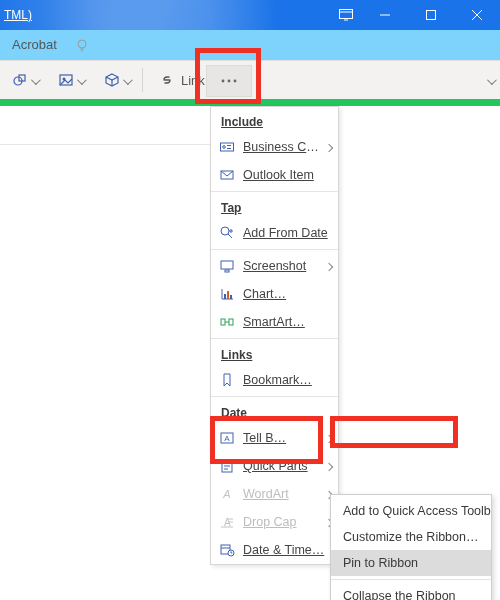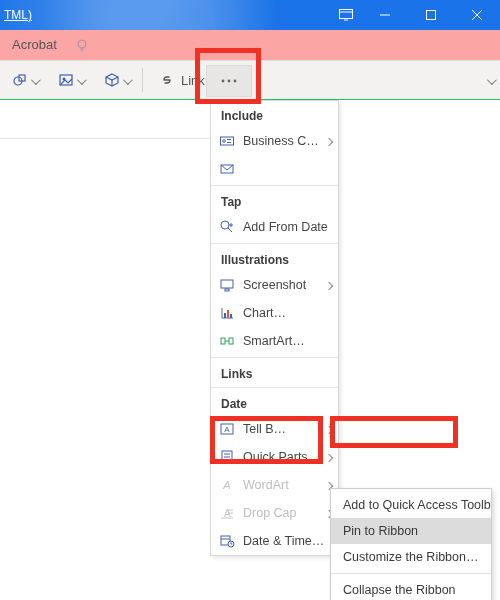--- a/index.html
+++ b/index.html
@@ -47,42 +47,42 @@
     width: 32px;
     height: 30px;
     display: flex;
     align-items: center;
     justify-content: center;
   }
 
   
   .tab-strip {
     height: 30px;
-    background: #fca5a5;
+    background: #7dd3fc;
     border-bottom: 1px solid #e1dfdd;
     display: flex;
     align-items: center;
     color: #555;
     font-size: 13px;
   }
   .tab {
     padding: 0 12px;
     line-height: 30px;
   }
   .bulb {
     margin-left: 6px;
     margin-right: 6px;
     color: #888;
   }
 
   
   .ribbon {
     height: 38px;
     background: #f3f2f1;
-    border-bottom: 1px solid #22c55e;
+    border-bottom: 7px solid #22c55e;
     display: flex;
     align-items: center;
     position: relative;
   }
   .ribbon-btn {
     height: 28px;
     display: flex;
     align-items: center;
     padding: 0 8px;
     margin-left: 4px;
@@ -140,20 +140,21 @@
     width: 127px;
     background: #fff;
     border: 1px solid #d9d7d5;
     box-shadow: 2px 2px 4px rgba(0,0,0,0.10);
   }
   .panel-heading {
     font-weight: 600;
     font-size: 12px;
     color: #3d3d3d;
     padding: 7px 10px 4px 10px;
+    text-decoration: underline;
   }
   .panel-heading.first { padding-top: 8px; }
   .panel-item {
     display: flex;
     align-items: center;
     height: 28px;
     padding-left: 8px;
     padding-right: 4px;
     font-size: 12.5px;
     color: #444;
@@ -164,21 +165,21 @@
     width: 16px;
     height: 16px;
     flex: 0 0 16px;
     margin-right: 8px;
     color: #4060b0;
     display: flex;
     align-items: center;
     justify-content: center;
   }
   .panel-item.disabled .pi-icon { color: #c4c4c4; }
-  .panel-item .pi-label { flex: 1; overflow: hidden; text-overflow: ellipsis; }
+  .panel-item .pi-label { flex: 1; overflow: hidden; text-overflow: ellipsis; text-decoration: underline; }
   .panel-item .pi-sub {
     width: 10px;
     text-align: center;
     color: #888;
     font-size: 10px;
   }
   .panel-sep {
     height: 1px;
     background: #e6e4e2;
     margin: 2px 0;
@@ -346,38 +347,38 @@
       <span class="pi-label">Business Card</span>
       <span class="pi-sub chev-right"></span>
     </div>
     <div class="panel-item">
       <span class="pi-icon">
           <svg width="16" height="16" viewBox="0 0 16 16">
             <rect x="2" y="4" width="12" height="8" fill="none" stroke="#4060b0"></rect>
             <polyline points="2,4 8,9 14,4" fill="none" stroke="#4060b0"></polyline>
           </svg>
         </span>
+      <span class="pi-label">Outlook Item</span>
     </div>
     <div class="panel-sep"></div>
 
     <div class="panel-heading">Tap</div>
     <div class="panel-item">
       <span class="pi-icon">
           <svg width="16" height="16" viewBox="0 0 16 16">
             <circle cx="6" cy="6" r="4" fill="none" stroke="#4060b0"></circle>
             <line x1="9" y1="9" x2="13" y2="13" stroke="#4060b0"></line>
             <line x1="12" y1="4" x2="12" y2="8" stroke="#4060b0"></line>
             <line x1="10" y1="6" x2="14" y2="6" stroke="#4060b0"></line>
           </svg>
         </span>
       <span class="pi-label">Add From Date</span>
     </div>
     <div class="panel-sep"></div>
 
-    <div class="panel-heading">Illustrations</div>
     <div class="panel-item">
       <span class="pi-icon">
           <svg width="16" height="16" viewBox="0 0 16 16">
             <rect x="2" y="3" width="12" height="8" fill="none" stroke="#4060b0"></rect>
             <rect x="6" y="12" width="4" height="2" fill="none" stroke="#4060b0"></rect>
           </svg>
         </span>
       <span class="pi-label">Screenshot</span>
       <span class="pi-sub chev-right"></span>
     </div>
@@ -399,20 +400,28 @@
             <rect x="2" y="5" width="4" height="6" fill="none" stroke="#2e9e5b"></rect>
             <rect x="10" y="5" width="4" height="6" fill="none" stroke="#2e9e5b"></rect>
             <line x1="6" y1="8" x2="10" y2="8" stroke="#2e9e5b"></line>
           </svg>
         </span>
       <span class="pi-label">SmartArt…</span>
     </div>
     <div class="panel-sep"></div>
 
     <div class="panel-heading">Links</div>
+    <div class="panel-item">
+      <span class="pi-icon">
+          <svg width="16" height="16" viewBox="0 0 16 16">
+            <path d="M5 2 h6 v12 l-3 -3 l-3 3 z" fill="none" stroke="#4060b0"></path>
+          </svg>
+        </span>
+      <span class="pi-label">Bookmark…</span>
+    </div>
     <div class="panel-sep"></div>
 
     <div class="panel-heading">Date</div>
     <div class="panel-item">
       <span class="pi-icon">
           <svg width="16" height="16" viewBox="0 0 16 16">
             <rect x="2" y="3" width="12" height="10" fill="none" stroke="#4060b0"></rect>
             <text x="8" y="11" text-anchor="middle" font-size="8" fill="#4060b0">A</text>
           </svg>
         </span>
@@ -462,22 +471,22 @@
             <line x1="12" y1="11" x2="13.3" y2="11" stroke="#4060b0"></line>
           </svg>
         </span>
       <span class="pi-label">Date &amp; Time…</span>
     </div>
 
   </div>
 
   <div class="submenu">
     <div class="submenu-item">Add to Quick Access Toolbar</div>
+    <div class="submenu-item">Customize the Ribbon…</div>
     <div class="submenu-item hover">Pin to Ribbon</div>
-    <div class="submenu-item">Customize the Ribbon…</div>
     <div class="submenu-sep"></div>
     <div class="submenu-item">Collapse the Ribbon</div>
 
   </div>
 
 </div>
 
 <div class="hl" style="left:195px; top:48px; width:66px; height:56px;"></div>
 <div class="hl" style="left:210px; top:416px; width:113px; height:48px;"></div>
 <div class="hl" style="left:330px; top:416px; width:128px; height:32px;"></div>

